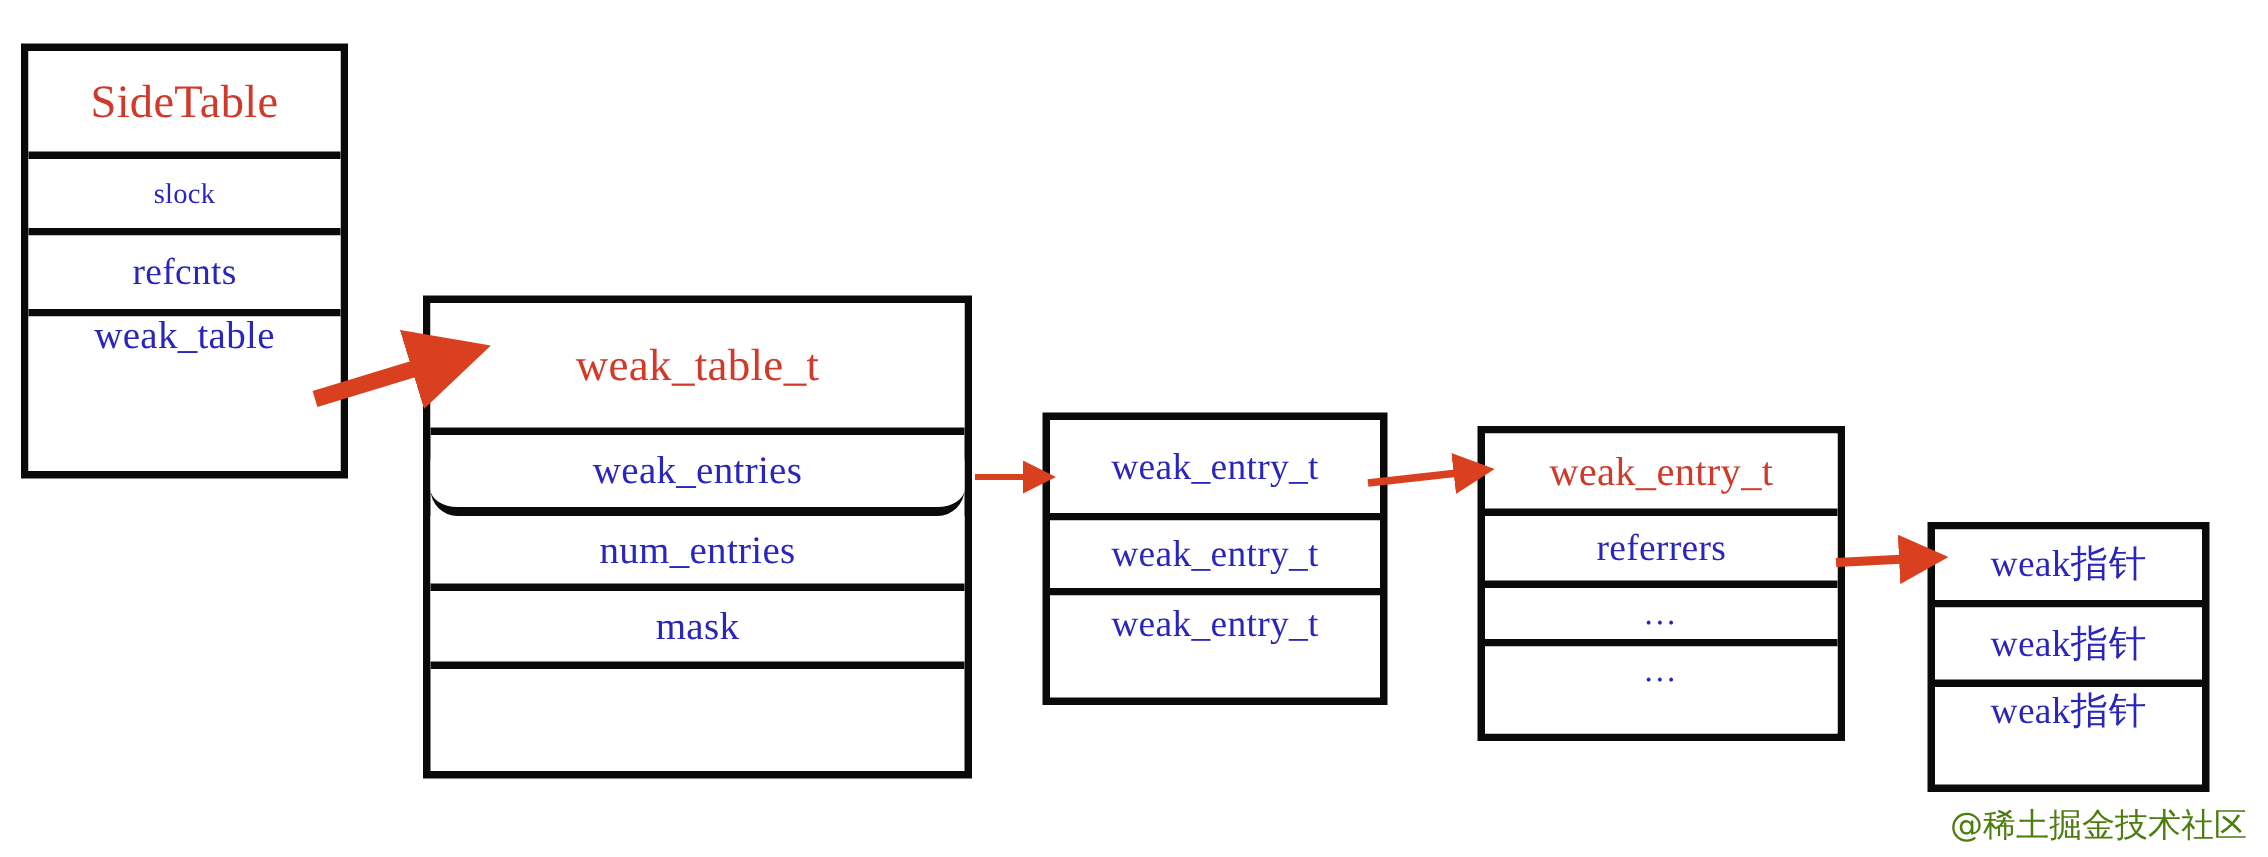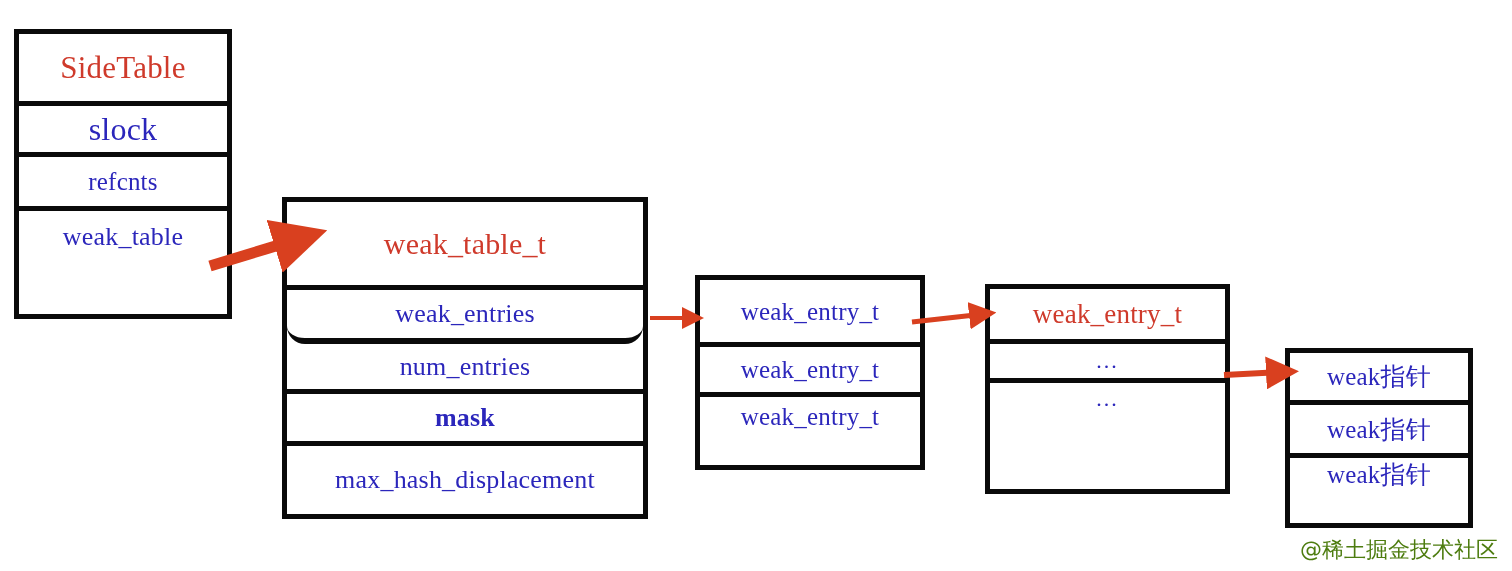--- a/index.html
+++ b/index.html
@@ -80,63 +80,63 @@
 </head>
 <body>
 
 <div id="canvas">
 
   <div class="struct" style="left:14px; top:29px; width:218px; height:290px;">
     <div class="row" style="height:72px;">
       <span class="label title-red" style="font-size:31px;">SideTable</span>
     </div>
     <div class="row" style="height:51px;">
-      <span class="label field-blue" style="font-size:32px;">slock</span>
+      <span class="label field-blue" style="font-size:19px;">slock</span>
     </div>
     <div class="row" style="height:54px;justify-content:center;">
       <span class="label field-blue" style="font-size:25px;">refcnts</span>
     </div>
-    <div class="row last" style="height:103px; align-items:flex-start; padding-top:13px;">
+    <div class="row last" style="height:103px; align-items:flex-start; padding-top:0;">
       <span class="label field-blue" style="font-size:26px;">weak_table</span>
     </div>
   </div>
 
   <div class="struct" style="left:282px; top:197px; width:366px; height:322px;">
     <div class="row" style="height:88px;">
       <span class="label title-red" style="font-size:30px;">weak_table_t</span>
     </div>
     <div class="row thin-div" style="height:54px;">
       <span class="label field-blue" style="font-size:26px;">weak_entries</span>
     </div>
     <div class="row" style="height:50px;text-align:right;">
       <span class="label field-blue" style="font-size:26px;">num_entries</span>
     </div>
     <div class="row" style="height:52px;">
-      <span class="label field-blue" style="font-size:26px;font-weight:bold;">mask</span>
-    </div>
-    <div class="row last" style="height:68px;">
-      <span class="label field-blue" style="font-size:26px;">max_hash_displacement</span>
+      <span class="label field-blue" style="font-size:26px;">mask</span>
     </div>
   </div>
 
   <div class="struct" style="left:695px; top:275px; width:230px; height:195px;">
     <div class="row" style="height:67px;">
       <span class="label field-blue" style="font-size:25px;">weak_entry_t</span>
     </div>
     <div class="row" style="height:50px;">
       <span class="label field-blue" style="font-size:25px;">weak_entry_t</span>
     </div>
     <div class="row last" style="height:63px; align-items:flex-start; padding-top:7px;">
       <span class="label field-blue" style="font-size:25px;">weak_entry_t</span>
     </div>
   </div>
 
   <div class="struct" style="left:985px; top:284px; width:245px; height:210px;">
     <div class="row" style="height:55px;">
       <span class="label title-red" style="font-size:27px;">weak_entry_t</span>
+    </div>
+    <div class="row" style="height:48px;">
+      <span class="label field-blue" style="font-size:25px;">referrers</span>
     </div>
     <div class="row" style="height:39px;">
       <span class="label dots" style="font-size:22px;">...</span>
     </div>
     <div class="row last" style="height:58px; align-items:flex-start; padding-top:5px;">
       <span class="label dots" style="font-size:22px;">...</span>
     </div>
   </div>
 
   <div class="struct" style="left:1285px; top:348px; width:188px; height:180px;">

